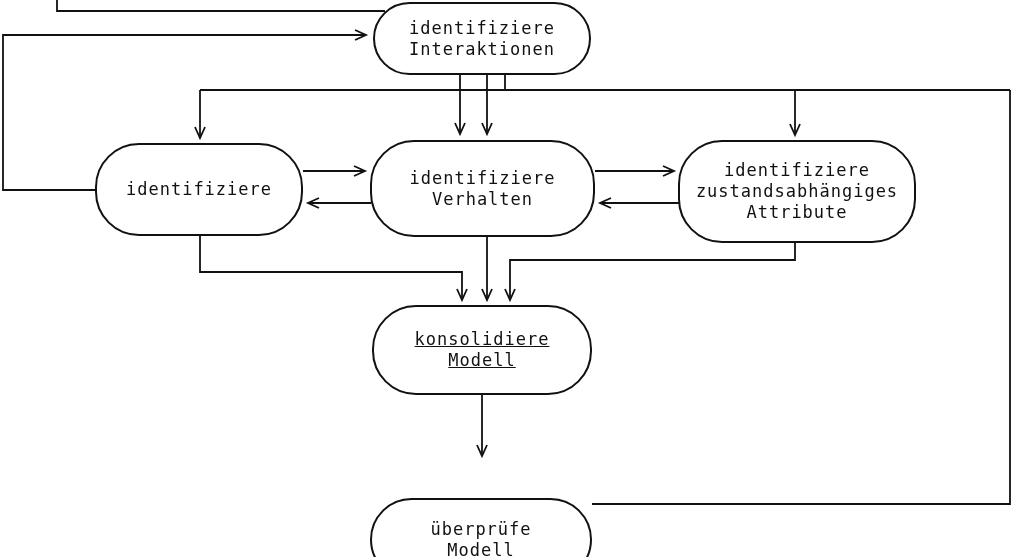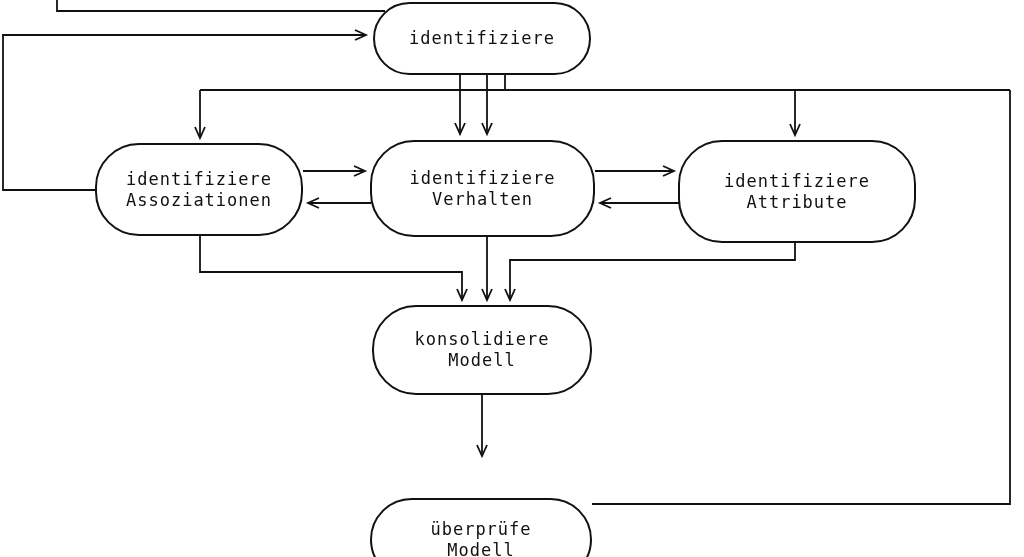--- a/index.html
+++ b/index.html
@@ -42,21 +42,21 @@
     line-height: 21px;
     letter-spacing: 1px;
     box-sizing: border-box;
   }
   .node span { display: block; white-space: nowrap; }
 
   #node-interaktionen { left: 373px; top: 2px;   width: 218px; height: 73px; }
   #node-assoziationen { left: 95px;  top: 143px; width: 208px; height: 93px; }
   #node-attribute     { left: 370px; top: 140px; width: 225px; height: 97px; }
   #node-verhalten     { left: 678px; top: 140px; width: 238px; height: 103px; }
-  #node-konsolidiere  { left: 372px; top: 305px; width: 220px; height: 90px; }
+  #node-konsolidiere  { left: 372px; top: 305px; width: 220px; height: 90px; text-decoration: underline; }
   #node-ueberpruefe   { left: 370px; top: 462px; width: 222px; height: 83px; margin-top: 36px; }
 </style>
 </head>
 <body>
 
 <div class="canvas">
 
   <svg class="connectors" viewBox="0 0 1024 557" xmlns="http://www.w3.org/2000/svg">
     <defs>
       <marker id="arrow" markerUnits="userSpaceOnUse" markerWidth="16" markerHeight="16" refX="12" refY="6" orient="auto">
@@ -87,34 +87,35 @@
 
     <path d="M 200 236 V 272 H 462 V 300" marker-end="url(#arrow)"></path>
     <path d="M 487 237 V 300" marker-end="url(#arrow)"></path>
     <path d="M 795 243 V 260 H 510 V 300" marker-end="url(#arrow)"></path>
 
     <path d="M 482 395 V 456" marker-end="url(#arrow)"></path>
   </svg>
 
   <div class="node" id="node-interaktionen">
     <span>identifiziere</span>
+    <span>Interaktionen</span>
   </div>
 
   <div class="node" id="node-assoziationen">
     <span>identifiziere</span>
-    <span>Assoziationen</span>
   </div>
 
   <div class="node" id="node-attribute">
     <span>identifiziere</span>
     <span>Verhalten</span>
   </div>
 
   <div class="node" id="node-verhalten">
     <span>identifiziere</span>
+    <span>zustandsabhängiges</span>
     <span>Attribute</span>
   </div>
 
   <div class="node" id="node-konsolidiere">
     <span>konsolidiere</span>
     <span>Modell</span>
   </div>
 
   <div class="node" id="node-ueberpruefe">
     <span>überprüfe</span>

